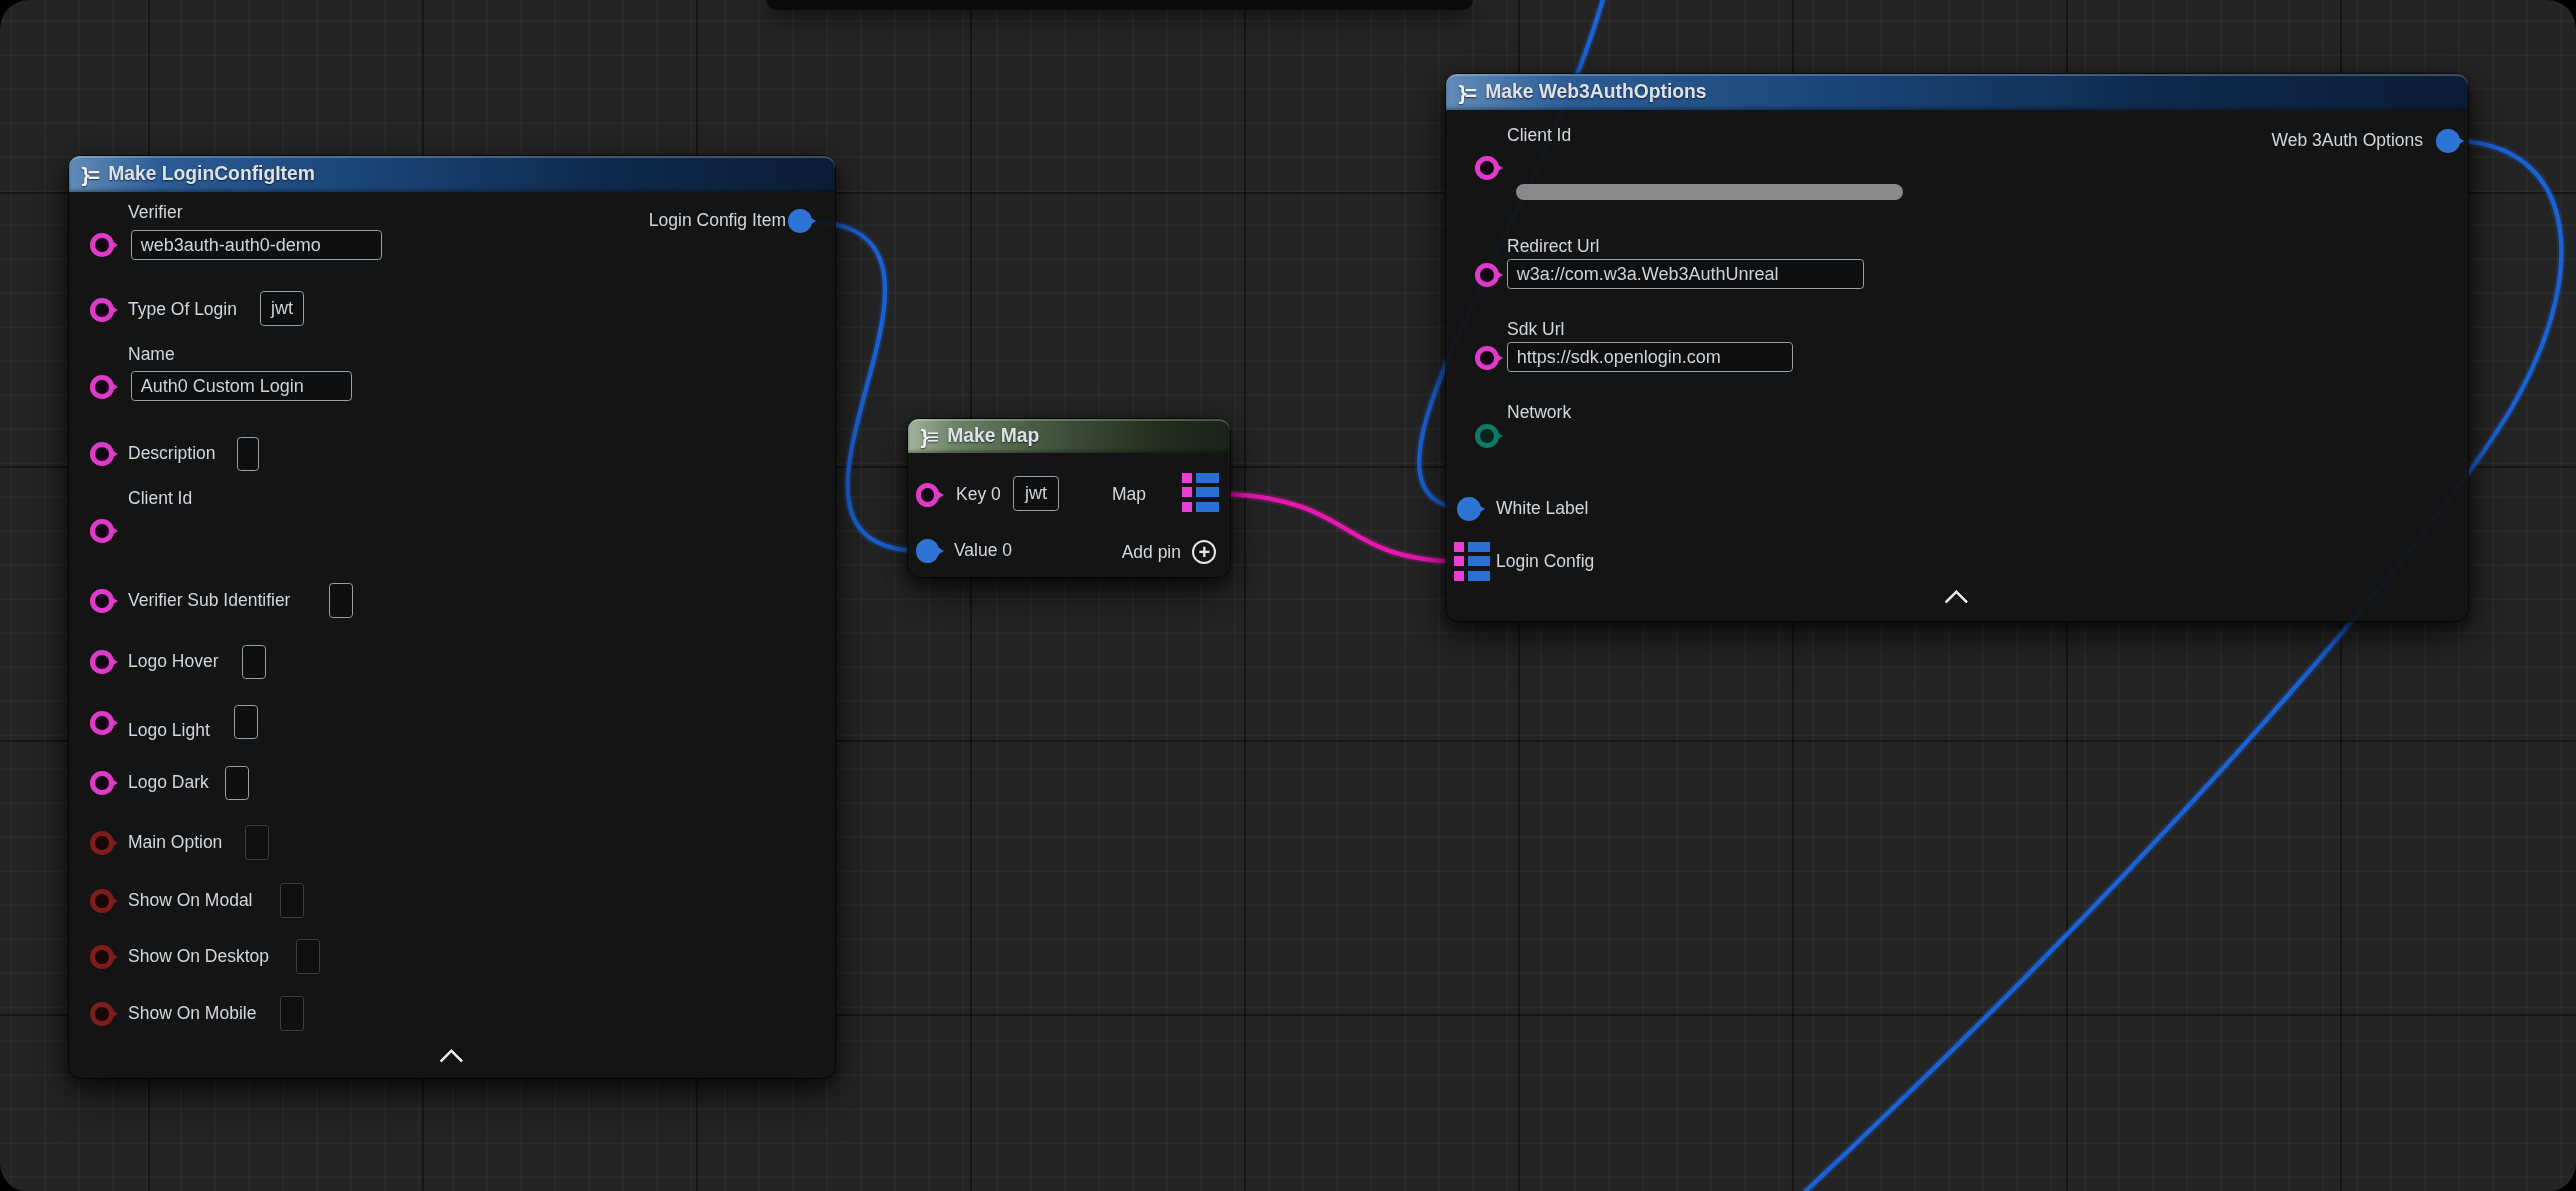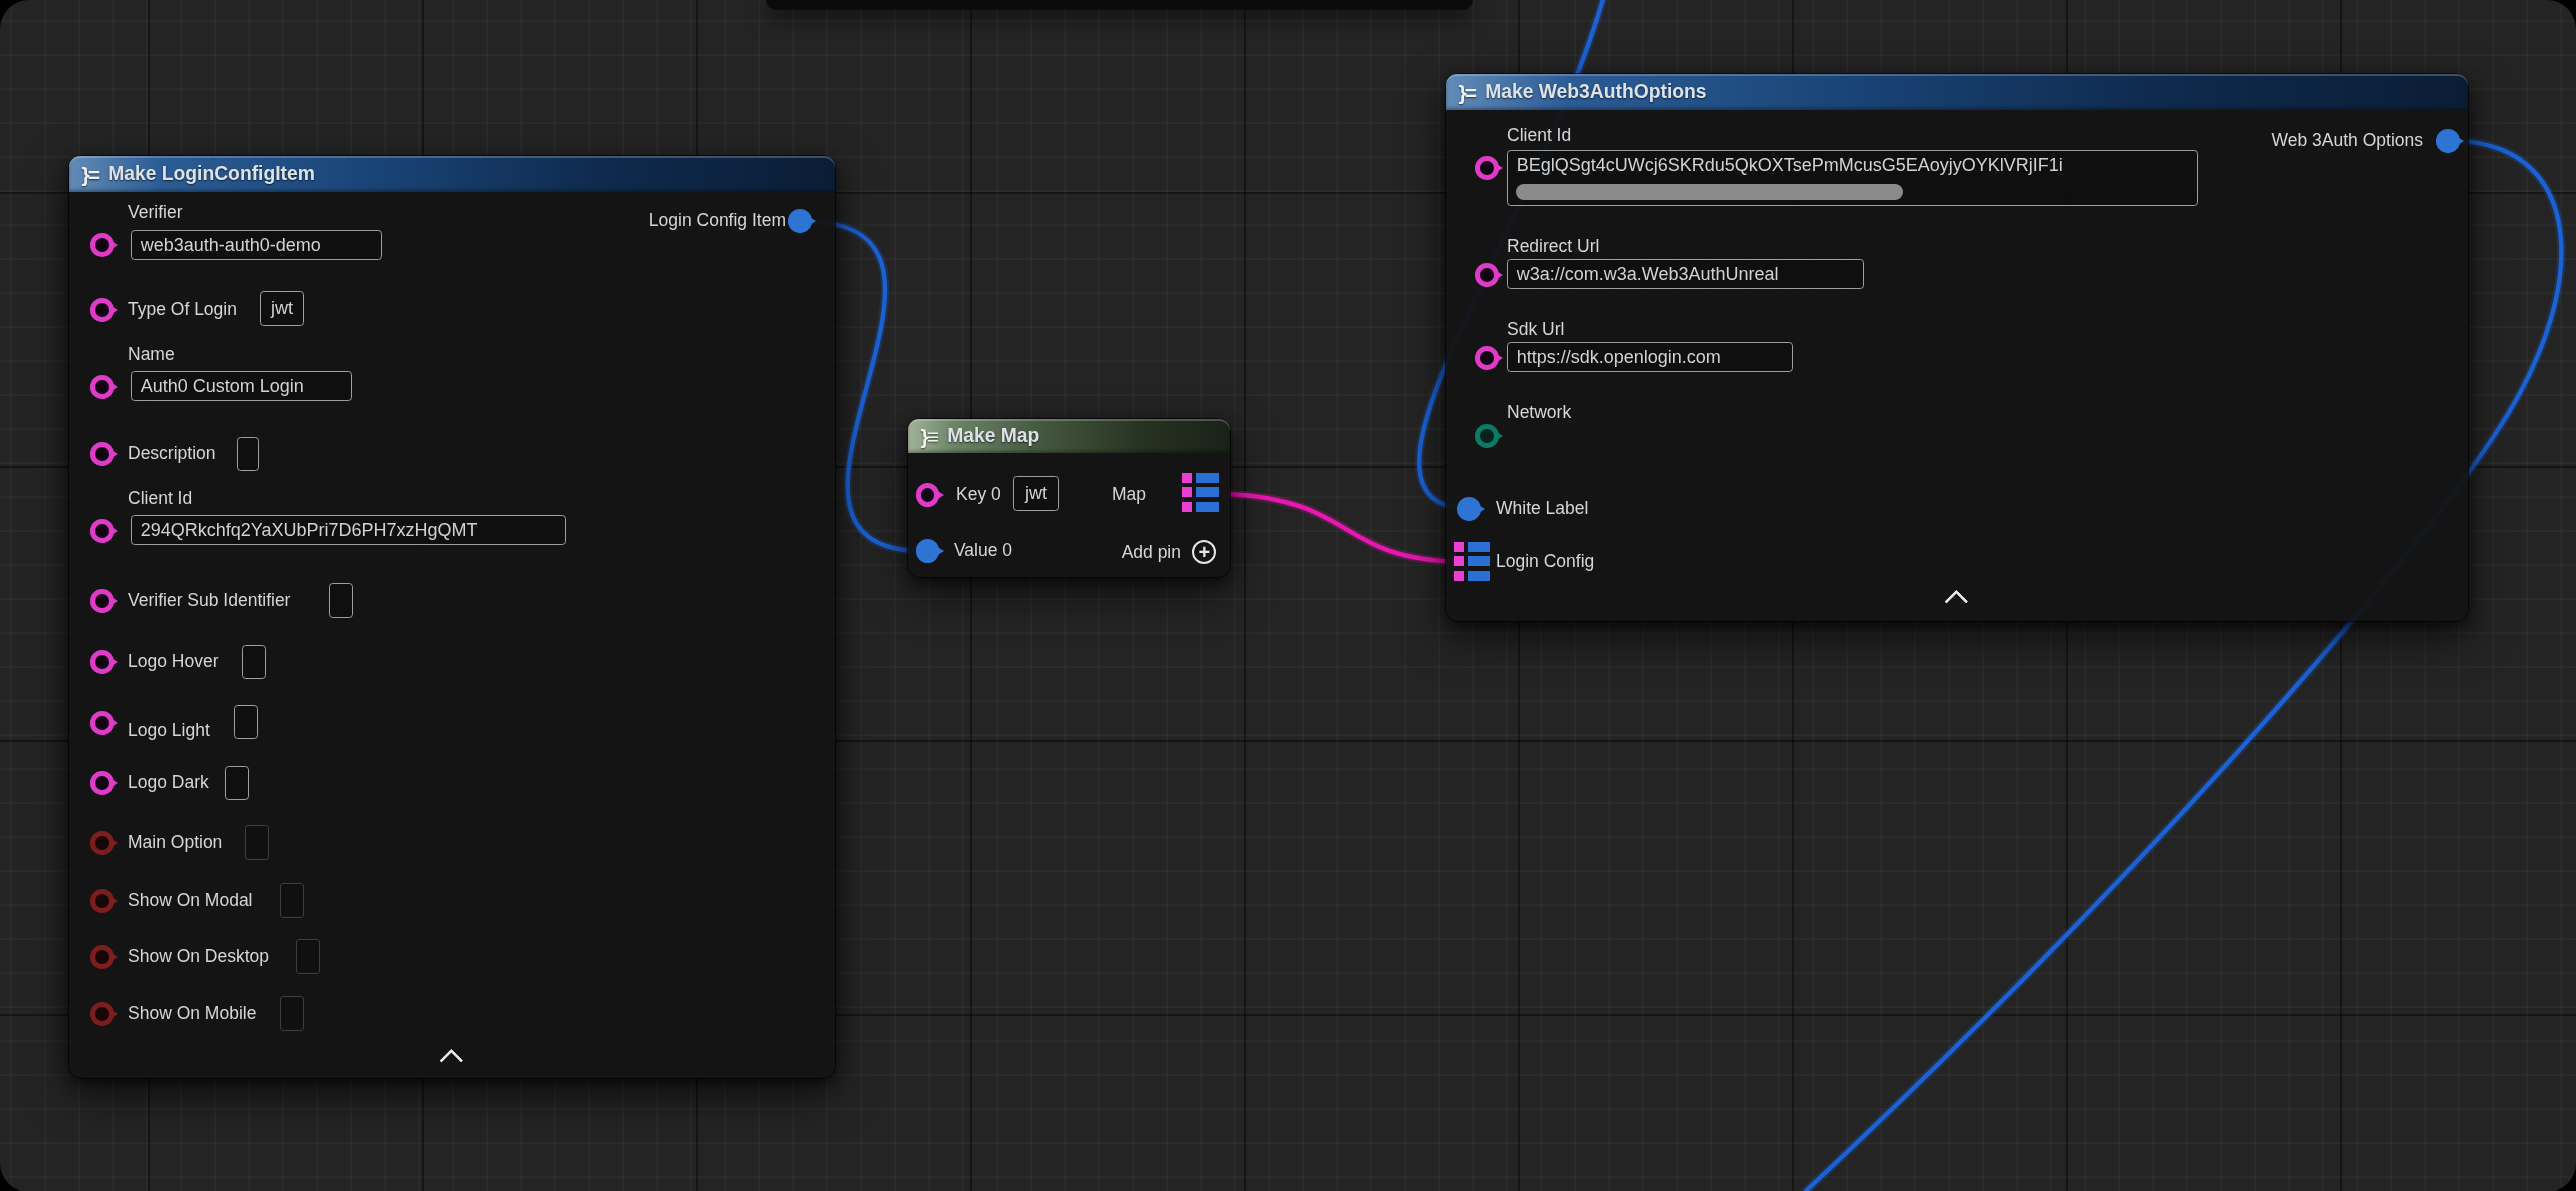--- a/index.html
+++ b/index.html
@@ -112,21 +112,20 @@
     <div class="lbl" style="left:59px;top:187px;">Name</div>
     <span class="pin" style="left:21px;top:219px;"></span>
     <div class="tbox" style="left:62px;top:215px;width:221px;height:30px;">Auth0 Custom Login</div>
 
     <span class="pin" style="left:21px;top:286px;"></span>
     <div class="lbl" style="left:59px;top:286px;">Description</div>
     <div class="tbox" style="left:168px;top:281px;width:22.4px;height:34px;"></div>
 
     <div class="lbl" style="left:59px;top:331px;">Client Id</div>
     <span class="pin" style="left:21px;top:363px;"></span>
-    <div class="tbox" style="left:62px;top:359px;width:435px;height:30px;">294QRkchfq2YaXUbPri7D6PH7xzHgQMT</div>
 
     <span class="pin" style="left:21px;top:433px;"></span>
     <div class="lbl" style="left:59px;top:433px;">Verifier Sub Identifier</div>
     <div class="tbox" style="left:260px;top:427px;width:24px;height:35px;"></div>
 
     <span class="pin" style="left:21px;top:494px;"></span>
     <div class="lbl" style="left:59px;top:494px;">Logo Hover</div>
     <div class="tbox" style="left:173px;top:489px;width:24px;height:34px;"></div>
 
     <span class="pin" style="left:21px;top:555px;"></span>
@@ -186,21 +185,20 @@
     <div class="nhead blue">
       <span class="hicon">}=</span>
       <span class="htitle">Make Web3AuthOptions</span>
     </div>
 
     <div class="rlbl" style="right:45px;top:55px;">Web 3Auth Options</div>
     <span class="pin bluep filled" style="left:990px;top:55px;"></span>
 
     <div class="lbl" style="left:61px;top:50px;">Client Id</div>
     <span class="pin" style="left:29px;top:82px;"></span>
-    <div class="tbox" style="left:61px;top:76px;width:691px;height:56px;align-items:flex-start;padding-top:3.7px;">BEglQSgt4cUWcj6SKRdu5QkOXTsePmMcusG5EAoyjyOYKlVRjIF1i</div>
     <div class="scrollbar" style="left:70px;top:110px;width:387px;"></div>
 
     <div class="lbl" style="left:61px;top:161px;">Redirect Url</div>
     <span class="pin" style="left:29px;top:189px;"></span>
     <div class="tbox" style="left:61px;top:185px;width:357px;height:30px;">w3a://com.w3a.Web3AuthUnreal</div>
 
     <div class="lbl" style="left:61px;top:244px;">Sdk Url</div>
     <span class="pin" style="left:29px;top:272px;"></span>
     <div class="tbox" style="left:61px;top:268px;width:286px;height:30px;">https://sdk.openlogin.com</div>
 

